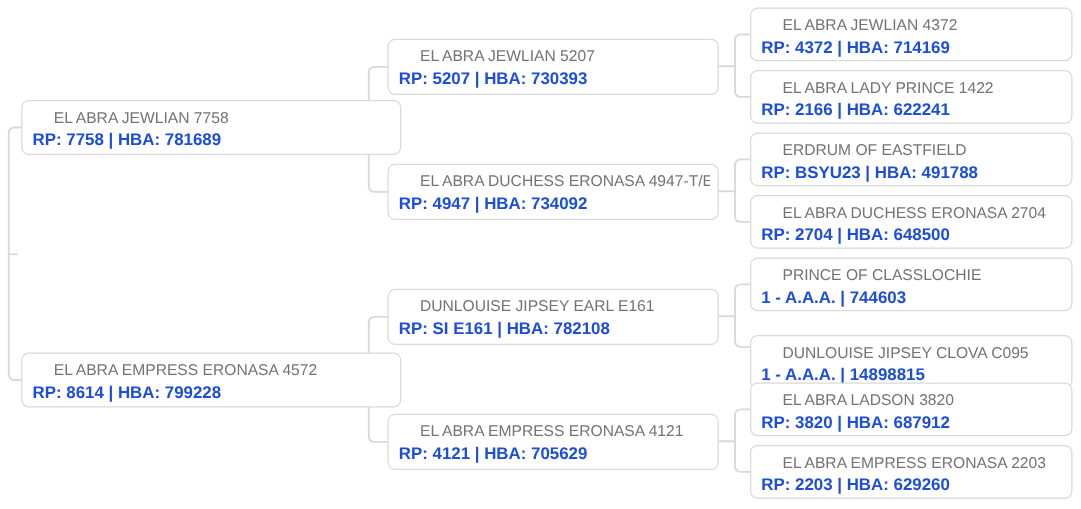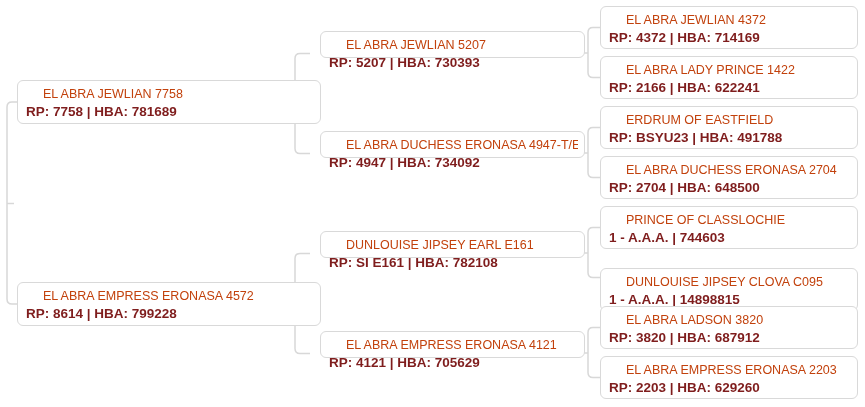--- a/index.html
+++ b/index.html
@@ -29,37 +29,37 @@
     background: #ffffff;
     border: 1px solid #d9d9d9;
     border-radius: 6px;
     z-index: 2;
     padding: 4px 6px 4px 0;
     cursor: default;
   }
   .node .nm {
     font-size: 12.5px;
     font-weight: 400;
-    color: #c2410c;
+    color: #737373;
     line-height: 18px;
     padding-left: 25px;
     white-space: nowrap;
     overflow: hidden;
   }
   .node .ids {
     font-size: 13.5px;
     font-weight: 700;
-    color: #7f1d1d;
+    color: #1d4ed8;
     line-height: 18px;
     padding-left: 8px;
     white-space: nowrap;
     overflow: hidden;
   }
   .col1 { left: 17px;  width: 304px; height: 44px; }
-  .col2 { left: 320px; width: 265px; height: 27px; }
+  .col2 { left: 310px; width: 265px; height: 45px; }
   .col3 { left: 600px; width: 258px; height: 43px; }
 </style>
 </head>
 <body>
 
 <div id="canvas">
 
   <svg id="connectors" viewBox="0 0 865 407" fill="none" stroke="#d8d8d8" stroke-width="1.5">
 
     <path d="M 17 102 H 12 Q 7 102 7 107 V 299 Q 7 304 12 304 H 17"></path>

